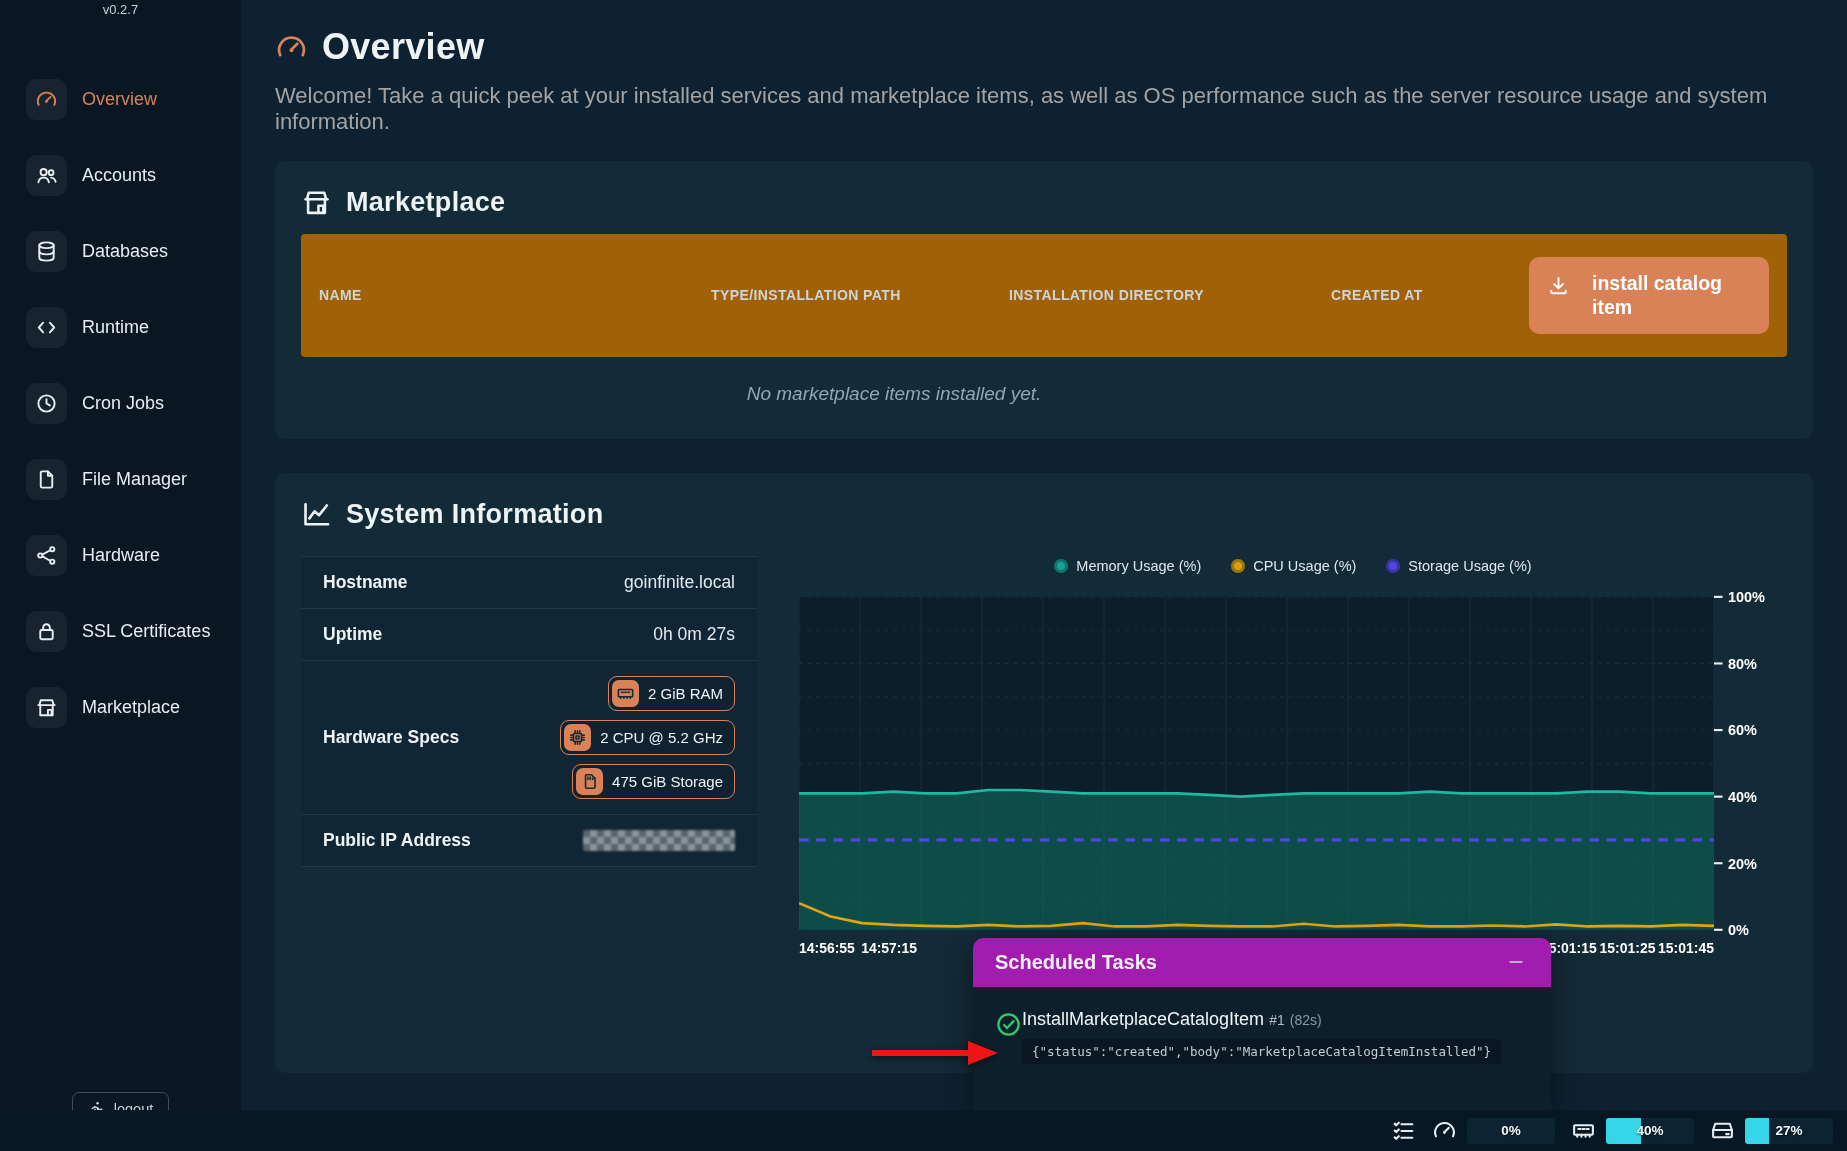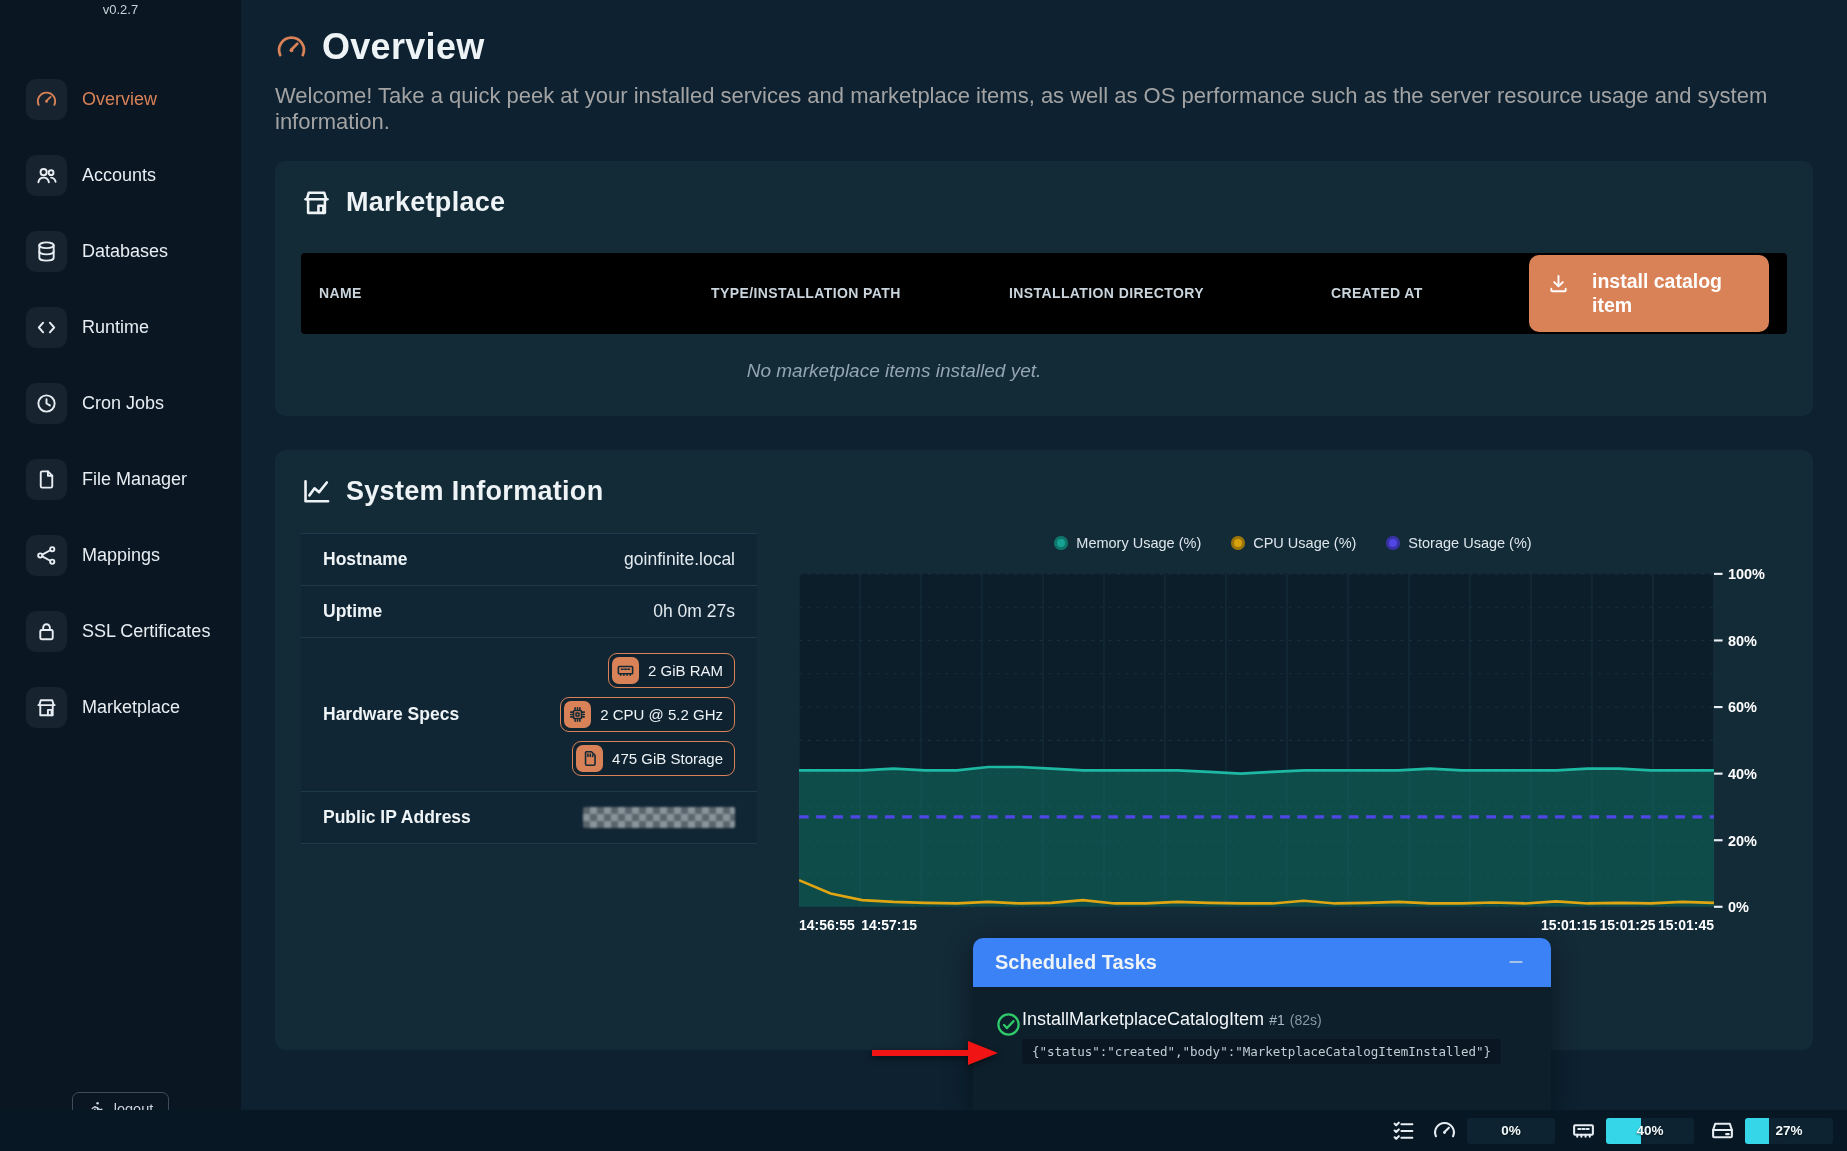--- a/index.html
+++ b/index.html
@@ -28,21 +28,21 @@
   .page-title-row{display:flex;align-items:center;gap:14px}
   .page-title-row h1{font-size:36px;margin:0;font-weight:700;letter-spacing:.3px}
   .title-icon{width:33px;height:33px;color:#d98257}
   .subtitle{margin:15px 0 0;font-size:22px;color:#a3a3a3}
 
   .card{margin-top:26px;background:#132a37;border-radius:10px;padding:26px}
   .card-title{display:flex;align-items:center;gap:14px}
   .card-title h2{font-size:27px;margin:0;font-weight:700;letter-spacing:.3px}
   .card-icon{width:31px;height:31px;color:#eef3f6}
 
-  .table-head{margin-top:35px;background:#000000;border-radius:4px;display:flex;align-items:center;padding:2px 18px}
+  .table-head{margin-top:16px;background:#a16207;border-radius:4px;display:flex;align-items:center;padding:23px 18px}
   .cols{display:flex;flex:1;align-items:center}
   .thcol{font-size:14px;font-weight:700;color:#c9d4dc;letter-spacing:.4px}
   .thcol:nth-child(1){width:392px}
   .thcol:nth-child(2){width:298px}
   .thcol:nth-child(3){width:322px}
   .thcol:nth-child(4){flex:1}
   .install-btn{flex:0 0 240px;background:#d98257;border:none;border-radius:10px;color:#fff;font-weight:700;font-size:19.5px;
     padding:14px 18px;display:flex;gap:22px;align-items:flex-start;text-align:left;line-height:1.25;cursor:pointer;font-family:inherit}
   .install-btn [data-icon]{width:23px;height:23px;margin-top:3px;flex:0 0 23px}
   .empty-row{padding:26px 300px 8px 0;text-align:center;font-style:italic;font-size:19px;color:#93a6b2}
@@ -61,21 +61,21 @@
 
   .chart-wrap{flex:1;min-width:0}
   .legend{display:flex;justify-content:center;gap:30px;font-size:14.5px;color:#dde6ec;margin:2px 0 10px}
   .legend-item{display:flex;align-items:center;gap:8px}
   .dot{width:14px;height:14px;border-radius:50%;display:inline-block;box-shadow:inset 0 0 0 3px rgba(0,0,0,.28)}
   #chart{width:100%;height:auto;display:block}
 
   
   .tasks-panel{position:fixed;left:973px;top:938px;width:578px;height:174px;background:#0d1f2b;border-radius:10px 10px 0 0;
     z-index:6;box-shadow:0 8px 28px rgba(0,0,0,.45);overflow:hidden}
-  .tp-head{display:flex;justify-content:space-between;align-items:center;background:#3b82f6;padding:13px 22px}
+  .tp-head{display:flex;justify-content:space-between;align-items:center;background:#a21caf;padding:13px 22px}
   .tp-title{font-size:20px;font-weight:700}
   .tp-min{background:none;border:none;color:#cfd9e0;width:26px;height:22px;cursor:pointer;padding:0}
   .tp-body{display:flex;padding:22px 22px 0;align-items:flex-start}
   .task-check{width:27px;height:27px;color:#2fc96a;margin-top:2px;flex:0 0 27px}
   .task-name{font-size:18px;color:#f2f6f9}
   .task-meta{font-size:14px;color:#aab8c2;font-weight:400}
   .task-dur{font-size:14px;color:#8799a5;font-weight:400}
   .task-detail{margin-top:9px;display:inline-block;background:#0a1722;color:#c2cdd6;font-family:"DejaVu Sans Mono",monospace;font-size:12.5px;padding:5px 10px;border-radius:3px}
 
   .red-arrow{position:fixed;left:866px;top:1036px;z-index:7;filter:drop-shadow(0 2px 3px rgba(0,0,0,.55))}
@@ -154,21 +154,21 @@
       </div>
       <div class="side-item">
         <span class="side-icon" data-icon="mappings-icon">
           <svg fill="none" stroke="currentColor" stroke-width="2" stroke-linecap="round" stroke-linejoin="round" viewBox="0 0 24 24">
             <circle cx="5.5" cy="12" r="2.2"></circle>
             <circle cx="18" cy="5.5" r="2.2"></circle>
             <circle cx="18" cy="18.5" r="2.2"></circle>
             <path d="M7.6 11l8.3-4.5M7.6 13l8.3 4.5"></path>
           </svg>
         </span>
-        <span class="side-label">Mappings</span>
+        <span class="side-label">Hardware</span>
       </div>
       <div class="side-item">
         <span class="side-icon" data-icon="lock-icon">
           <svg fill="none" stroke="currentColor" stroke-width="2" stroke-linecap="round" stroke-linejoin="round" viewBox="0 0 24 24">
             <rect x="5.5" y="10.5" width="13" height="9.5" rx="1.5"></rect>
             <path d="M8.5 10.5V8a3.5 3.5 0 0 1 7 0v2.5"></path>
           </svg>
         </span>
         <span class="side-label">SSL Certificates</span>
       </div>

